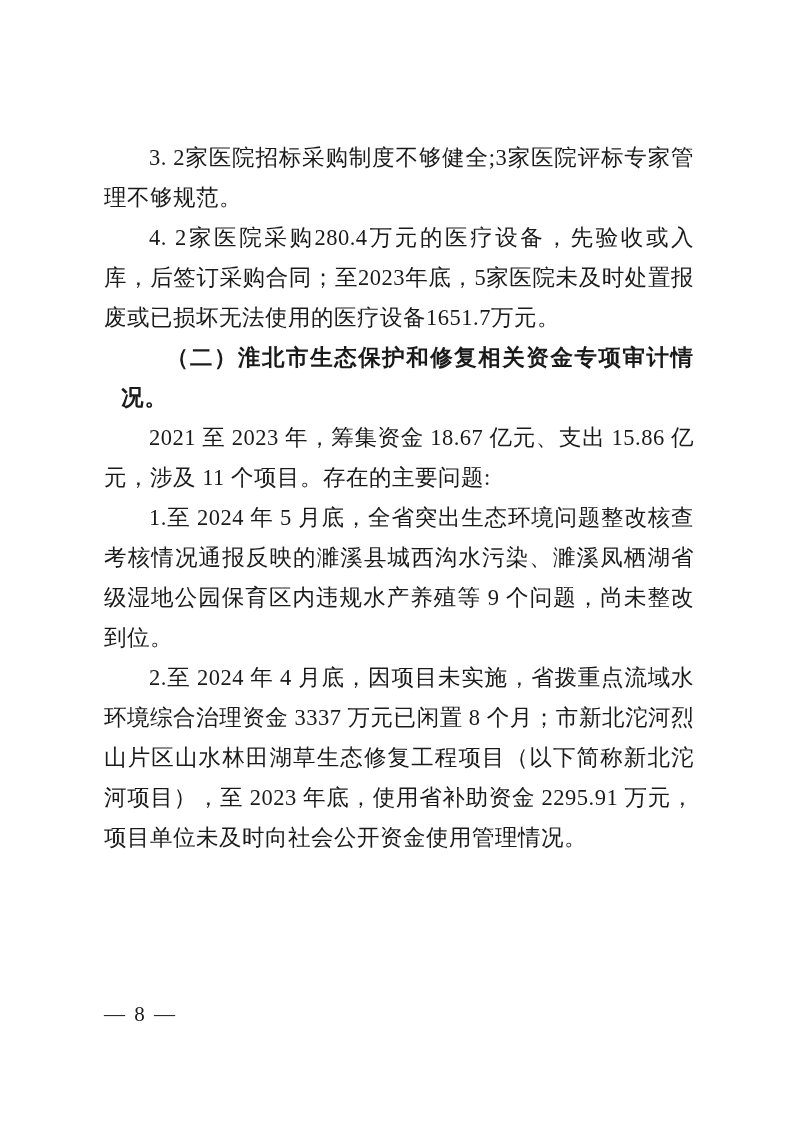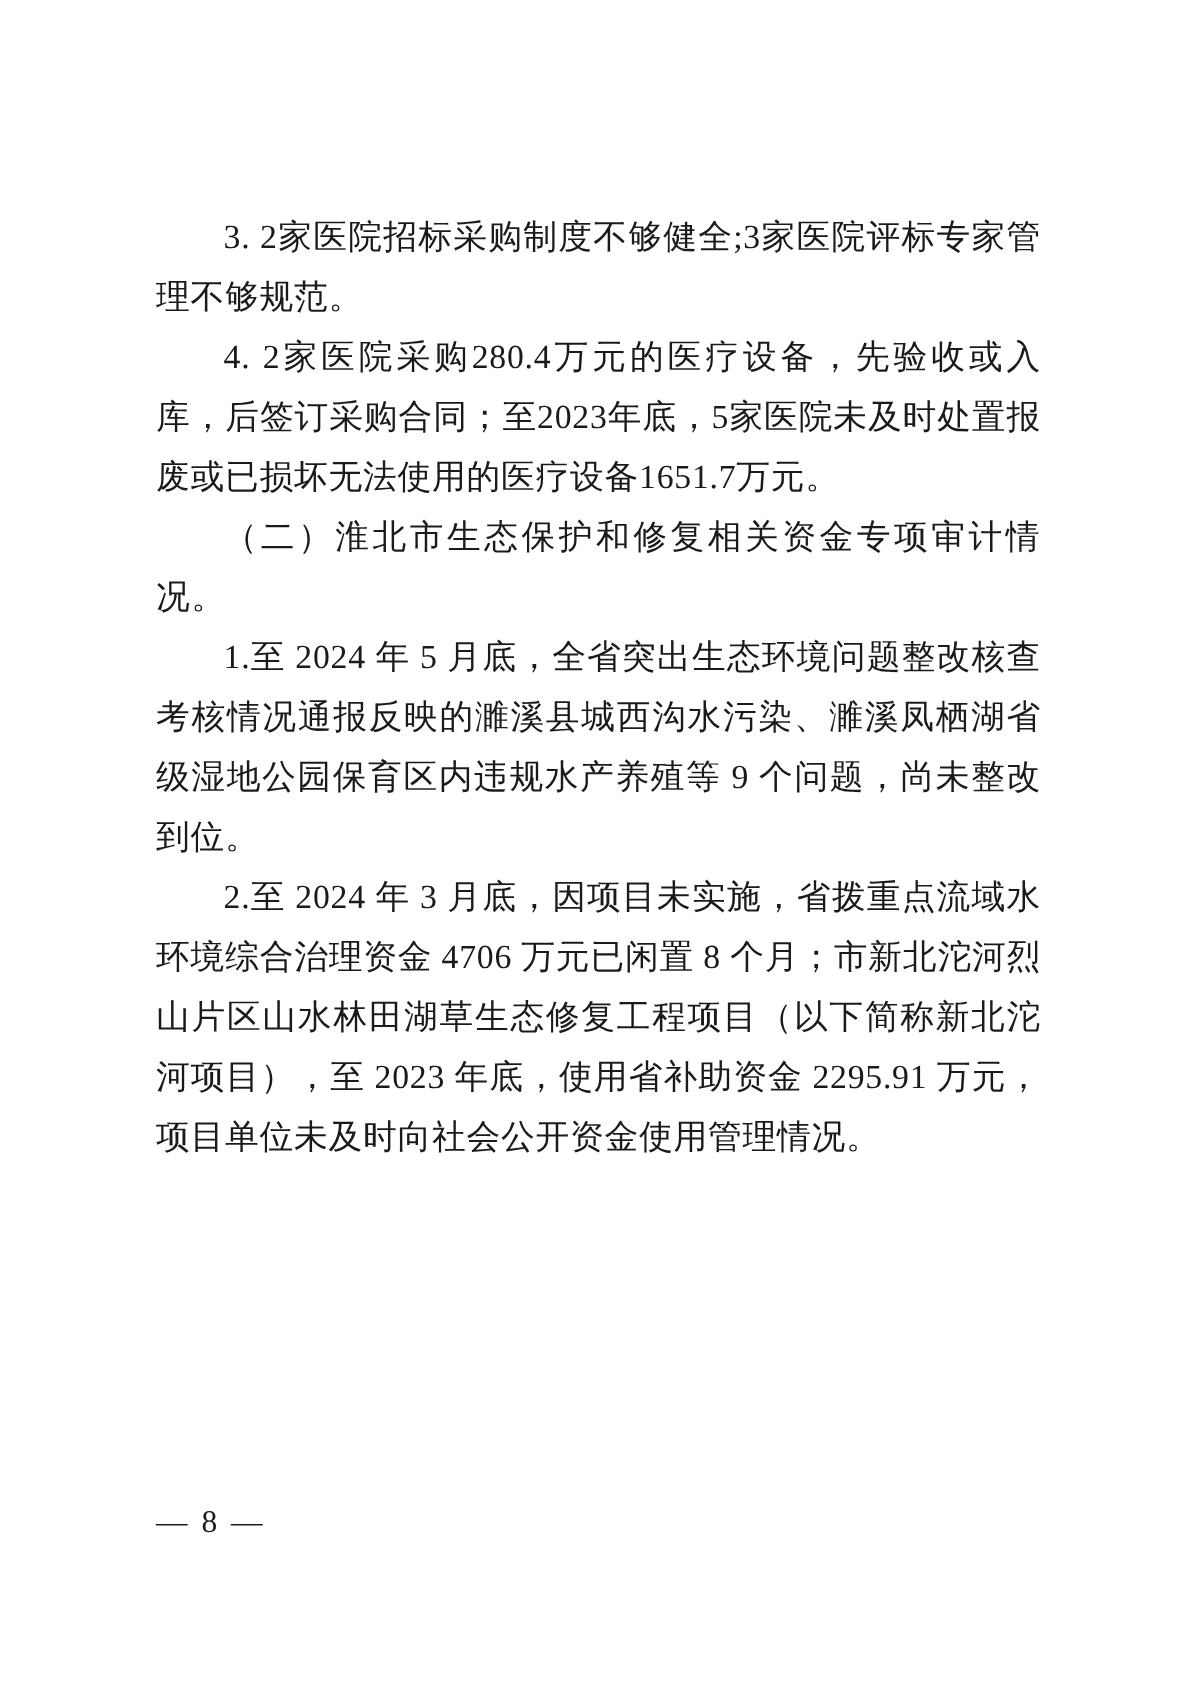--- a/index.html
+++ b/index.html
@@ -27,22 +27,23 @@
     line-height: 40px;
     text-align: justify;
     letter-spacing: 0.5px;
   }
   .para {
     margin: 0;
     padding: 0;
     text-indent: 2em;
   }
   .para.heading {
-    font-weight: normal;
+    font-weight: bold;
     letter-spacing: 1px;
+    margin-left: 17px;
   }
   .footer {
     position: absolute;
     left: 104px;
     top: 998px;
     font-size: 21px;
     line-height: 32px;
     color: #1a1a1a;
   }
   .page-num {
@@ -50,19 +51,20 @@
   }
 </style>
 </head>
 <body>
 
 <div class="page">
   <div class="content">
       <div class="para">3. 2家医院招标采购制度不够健全;3家医院评标专家管理不够规范。</div>
       <div class="para">4. 2家医院采购280.4万元的医疗设备，先验收或入库，后签订采购合同；至2023年底，5家医院未及时处置报废或已损坏无法使用的医疗设备1651.7万元。</div>
       <div class="para heading">（二）淮北市生态保护和修复相关资金专项审计情况。</div>
+      <div class="para">2021 至 2023 年，筹集资金 18.67 亿元、支出 15.86 亿元，涉及 11 个项目。存在的主要问题:</div>
       <div class="para">1.至 2024 年 5 月底，全省突出生态环境问题整改核查考核情况通报反映的濉溪县城西沟水污染、濉溪凤栖湖省级湿地公园保育区内违规水产养殖等 9 个问题，尚未整改到位。</div>
-      <div class="para">2.至 2024 年 3 月底，因项目未实施，省拨重点流域水环境综合治理资金 4706 万元已闲置 8 个月；市新北沱河烈山片区山水林田湖草生态修复工程项目（以下简称新北沱河项目），至 2023 年底，使用省补助资金 2295.91 万元，项目单位未及时向社会公开资金使用管理情况。</div>
+      <div class="para">2.至 2024 年 4 月底，因项目未实施，省拨重点流域水环境综合治理资金 3337 万元已闲置 8 个月；市新北沱河烈山片区山水林田湖草生态修复工程项目（以下简称新北沱河项目），至 2023 年底，使用省补助资金 2295.91 万元，项目单位未及时向社会公开资金使用管理情况。</div>
     </div>
   <div class="footer">
     <span class="page-num">— 8 —</span>
   </div>
 </div>
 
 </body></html>

